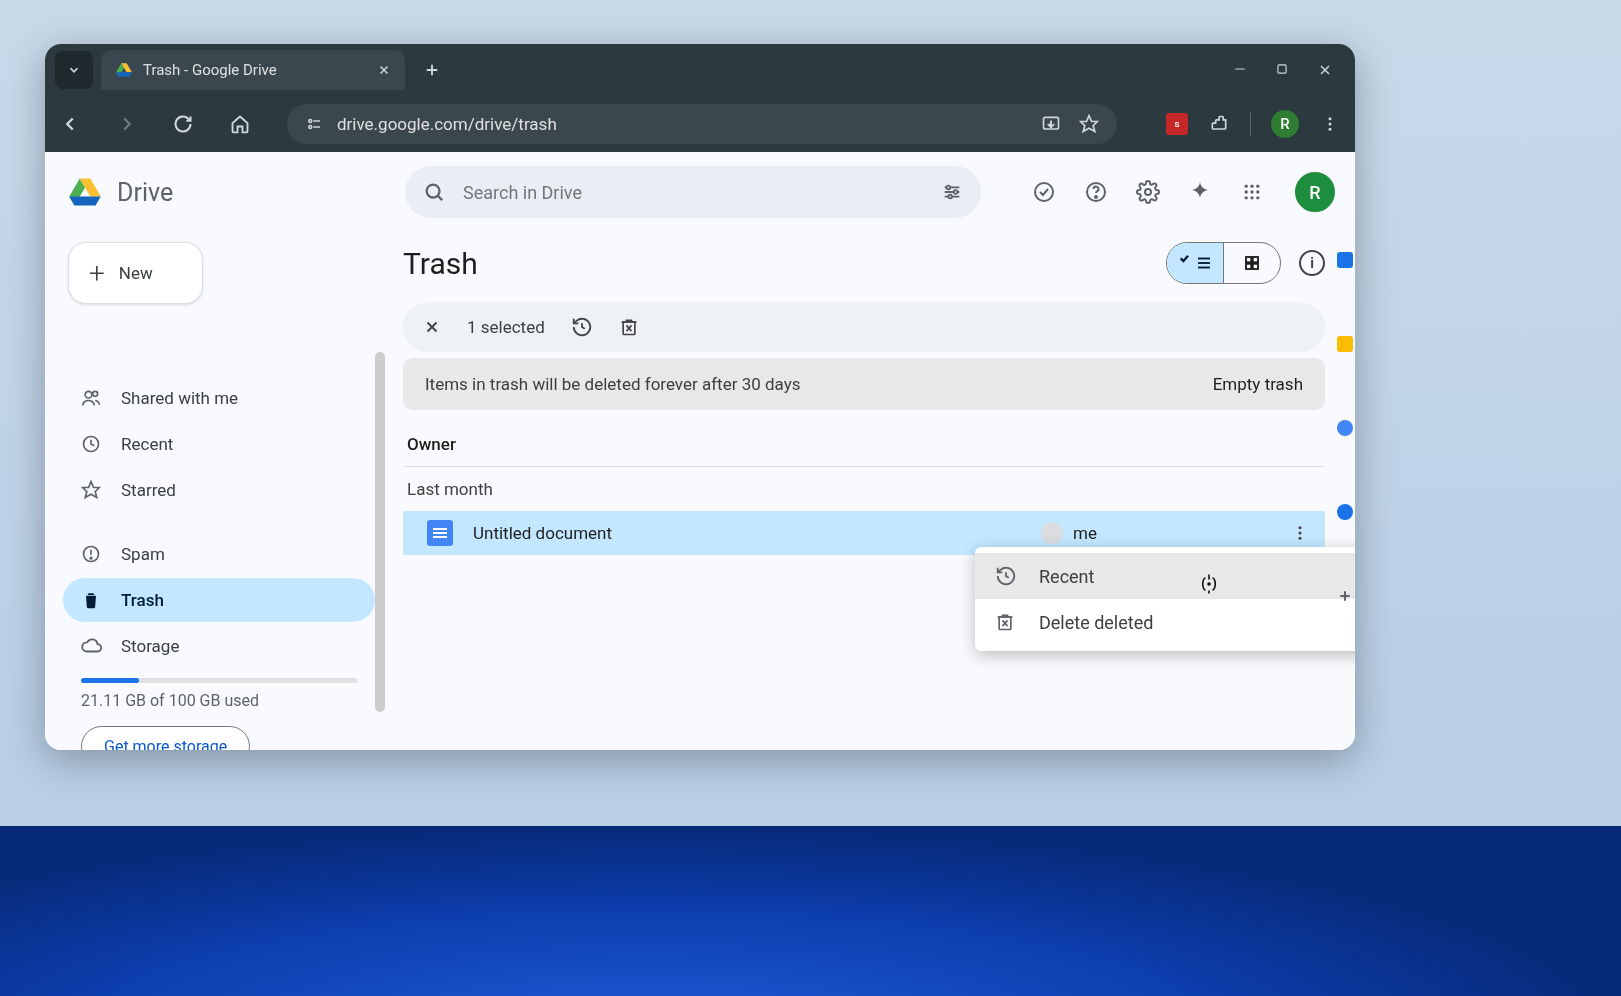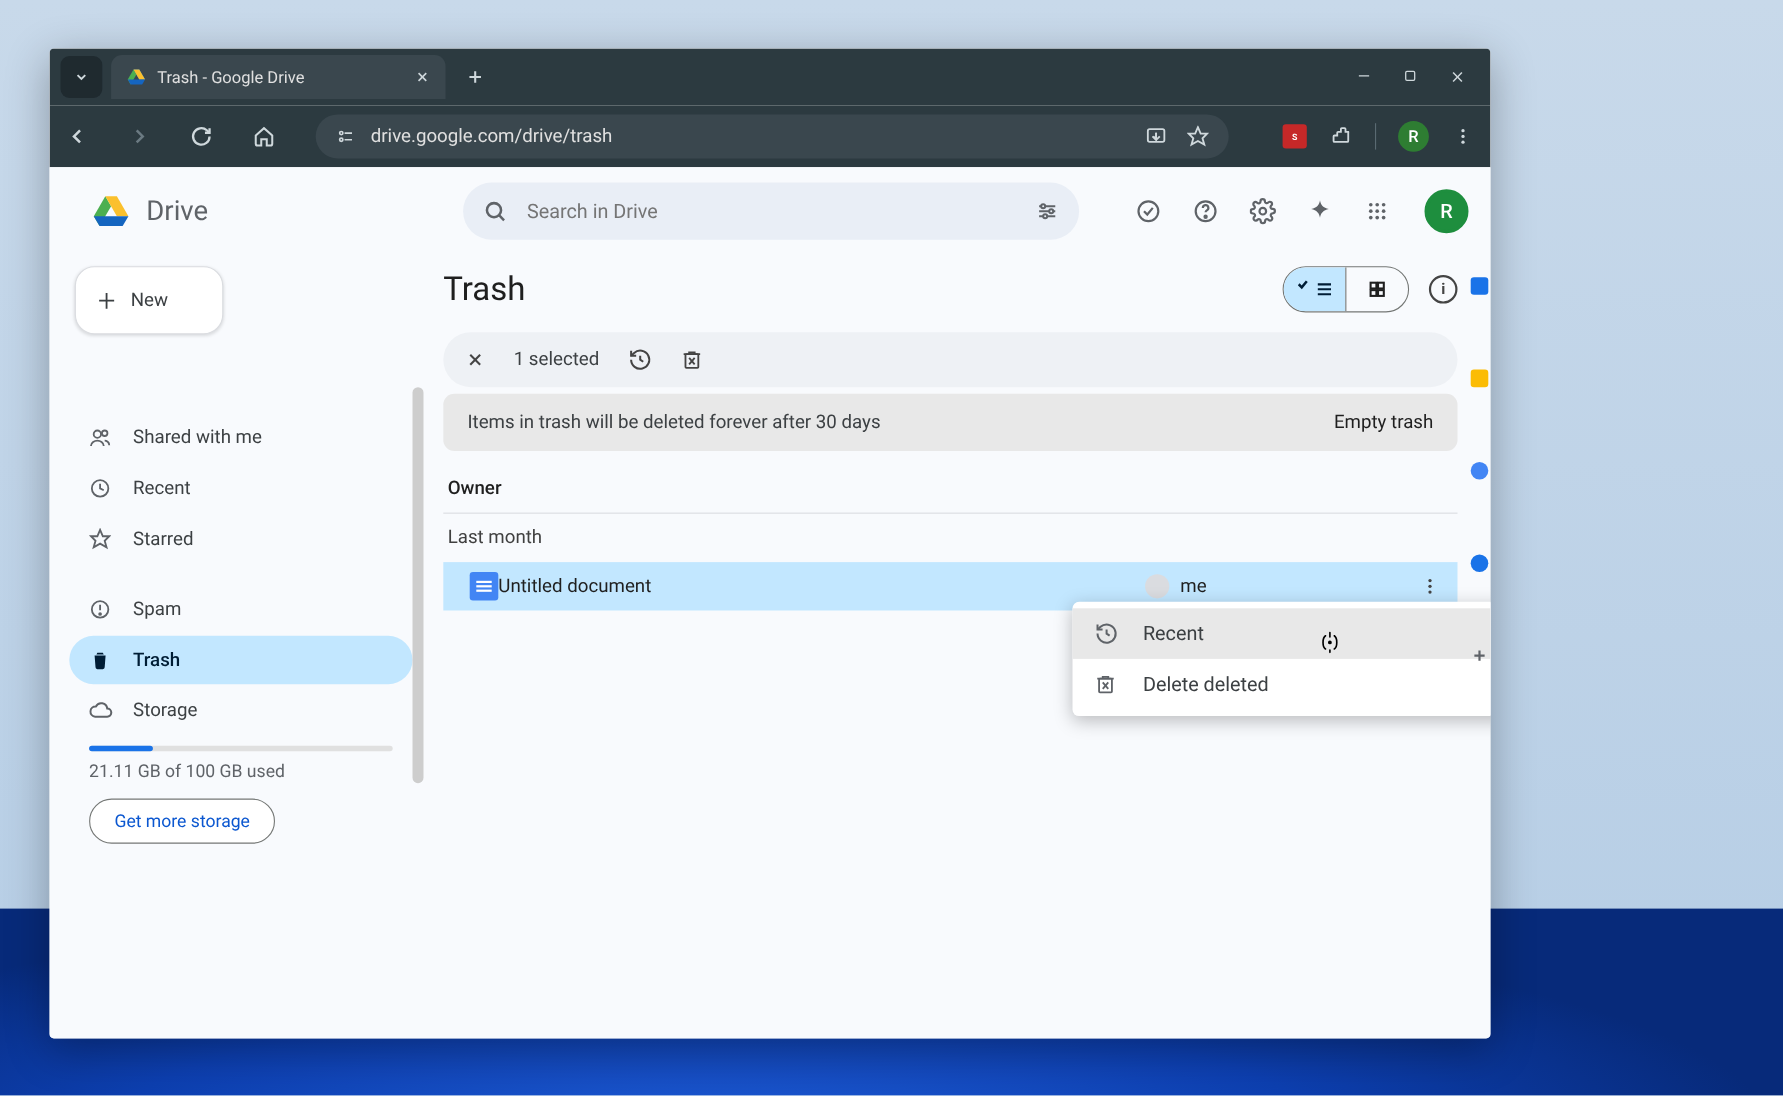--- a/index.html
+++ b/index.html
@@ -1,17 +1,17 @@
 <!DOCTYPE html>
 <html><head>
 <meta charset="utf-8">
 <style>
   * { box-sizing: border-box; margin: 0; padding: 0; font-family: "Segoe UI", Roboto, Arial, sans-serif; }
   body { background: linear-gradient(180deg, #c8d9ea 0%, #b5cde5 100%); width: 1621px; height: 996px; overflow: hidden; position: relative; }
-  .window { position: absolute; left: 45px; top: 44px; width: 1310px; height: 900px; background: #ffffff; border-radius: 4px; overflow: hidden; box-shadow: 0 10px 40px rgba(0,0,0,0.3); }
+  .window { position: absolute; left: 45px; top: 44px; width: 1310px; height: 706px; background: #ffffff; border-radius: 16px; overflow: hidden; box-shadow: 0 10px 40px rgba(0,0,0,0.3); }
   
   .titlebar { height: 52px; background: #2c3a40; display: flex; align-items: center; }
   .tab-dropdown { width: 38px; height: 38px; margin-left: 10px; background: #1f2a2f; border-radius: 8px; display:flex; align-items:center; justify-content:center; color:#cfd8dc;}
   .tab { display:flex; align-items:center; height: 40px; background:#3a474e; border-radius: 10px 10px 0 0; margin-left: 8px; padding: 0 14px; color:#e0e0e0; font-size:15px; gap:10px; }
   .tab .favicon { width:18px; height:18px; }
   .tab-close { color:#cfd8dc; font-size:18px; margin-left: 90px; }
   .newtab { color:#cfd8dc; font-size:22px; margin-left:18px; }
   .titlebar-spacer { flex:1; }
   .win-controls { display:flex; gap:28px; margin-right:22px; color:#cfd8dc; }
   .win-controls span { font-size:18px; }
@@ -22,21 +22,21 @@
   .url-box { flex:1; background:#3a474e; border-radius: 28px; height:40px; display:flex; align-items:center; padding:0 18px; color:#e0e0e0; font-size:17px; gap:14px; }
   .url-box .site-icon { color:#cfd8dc; }
   .url-text { flex:1; }
   .url-right { display:flex; gap:18px; color:#cfd8dc; }
   .addr-right { display:flex; align-items:center; gap:20px; color:#cfd8dc; margin-left:18px; }
   .ext-icon { width:22px; height:22px; display:flex; align-items:center; justify-content:center; }
   .profile-badge { width:28px; height:28px; border-radius:50%; background:#2e7d32; color:#fff; display:flex; align-items:center; justify-content:center; font-size:15px; font-weight:500;}
   .divider-v { width:1px; height:24px; background:#5a6a72; }
   
   .app { position:absolute; top:108px; left:0; right:0; bottom:0; background:#f8fafd; display:flex; }
-  .header { position:absolute; top:0; left:16px; right:0; height:80px; display:flex; align-items:center; padding: 0 20px; gap:20px; }
+  .header { position:absolute; top:0; left:0; right:0; height:80px; display:flex; align-items:center; padding: 0 20px; gap:20px; }
   .logo-wrap { display:flex; align-items:center; gap:12px; width:320px; }
   .drive-logo { width:40px; height:36px; }
   .logo-text { font-size:25px; color:#5f6368; }
   .search { flex:1; max-width:600px; background:#e9eef6; border-radius:28px; height:52px; display:flex; align-items:center; padding:0 18px; gap:18px; }
   .search input { flex:1; border:none; background:transparent; font-size:18px; color:#5f6368; outline:none; }
   .hdr-icons { display:flex; align-items:center; gap:26px; margin-left:30px; color:#5f6368; }
   .hdr-icons .ic { width:26px; height:26px; display:flex; align-items:center; justify-content:center; }
   .avatar-ring { width:40px; height:40px; border-radius:50%; border:3px solid #1e8e3e; display:flex; align-items:center; justify-content:center; background:#1e8e3e; color:#fff; font-size:18px; font-weight:500; margin-left:4px; }
   
   .sidebar { width:340px; padding-top:90px; padding-left:18px; padding-right:10px; position:relative; }
@@ -72,21 +72,21 @@
   .banner { background:#e8e8e8; border-radius:10px; padding:16px 22px; margin-right:30px; display:flex; justify-content:space-between; align-items:flex-start; font-size:17px; color:#3c4043; margin-bottom:12px;}
   .banner .empty { color:#1f1f1f; }
   
   .thead { display:flex; padding:12px 4px; border-bottom:1px solid #dadce0; margin-right:30px; font-size:17px; color:#1f1f1f; font-weight:500; }
   .col-name { flex:1; }
   .col-owner { width:250px; }
   .group-label { font-size:17px; color:#404040; padding:12px 4px; margin-right:30px; }
   .row { display:flex; align-items:center; height:44px; background:#c2e7ff; margin-right:30px; padding-left:24px; border-radius:0;}
   .row .doc-icon { width:26px; height:26px; background:#4285f4; border-radius:3px; display:flex; flex-direction:column; justify-content:center; align-items:center; gap:2px;}
   .row .doc-icon .line { width:14px; height:2px; background:#fff; }
-  .row .fname { font-size:17px; color:#1f1f1f; flex:1; }
+  .row .fname { margin-left:20px; font-size:17px; color:#1f1f1f; flex:1; }
   .row .owner { width:250px; display:flex; align-items:center; gap:10px; color:#1f1f1f; font-size:17px;}
   .row .owner .av { width:22px; height:22px; border-radius:50%; background:#dadce0; }
   .row .more { color:#444; font-size:20px; margin-right:16px; }
   
   .ctx { position:absolute; left:590px; top:395px; width:430px; background:#fff; border-radius:6px; box-shadow: 0 4px 16px rgba(0,0,0,0.25); padding:6px 0; }
   .ctx-item { display:flex; align-items:center; gap:22px; height:46px; padding:0 20px; font-size:18px; color:#3c4043; }
   .ctx-item.hover { background:#e8e8e8; }
   .ctx-item .cicon { width:22px; color:#5f6368; }
   .cursor { position:absolute; left:814px; top:420px; font-size:20px; color:#000; pointer-events:none; }
   

